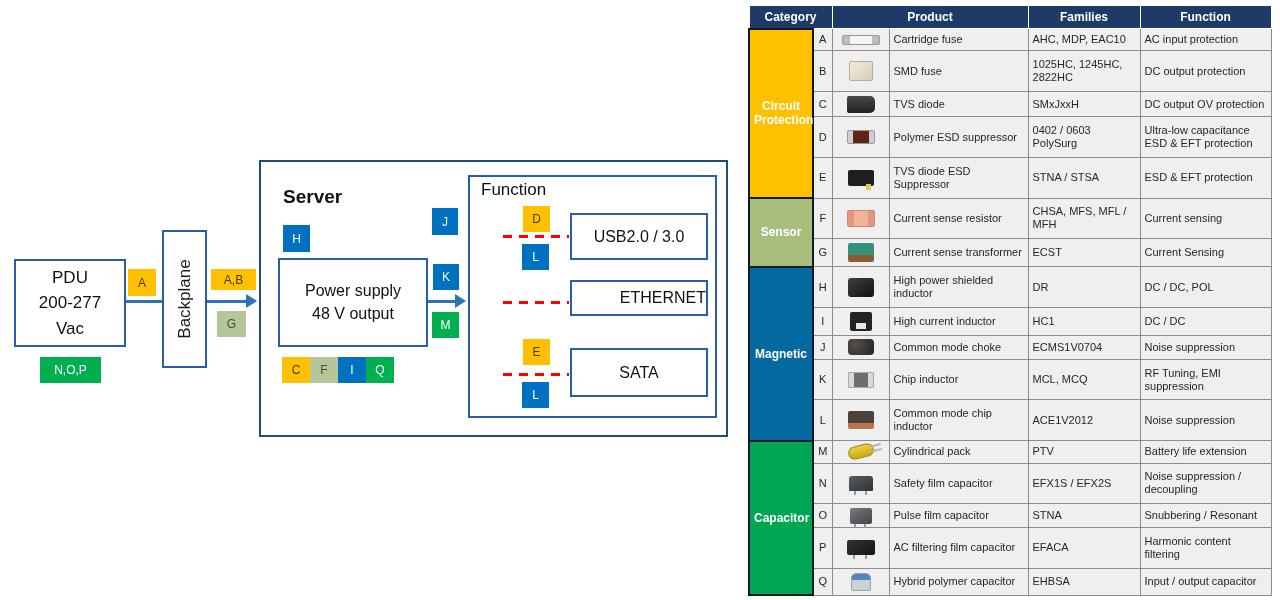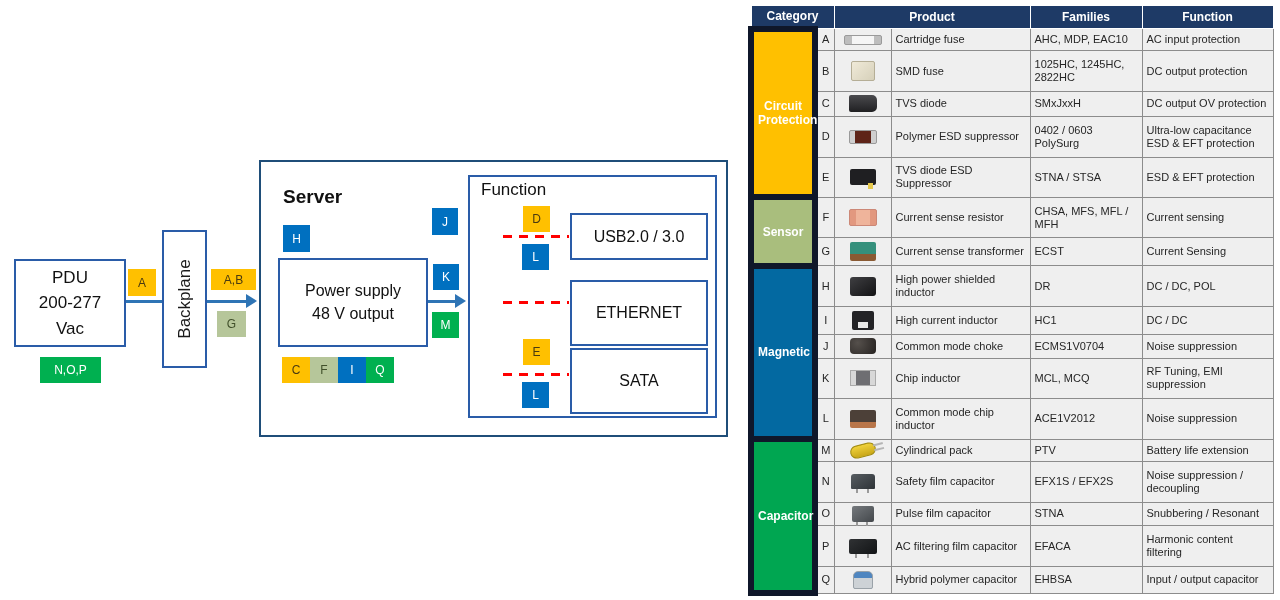--- a/index.html
+++ b/index.html
@@ -22,21 +22,21 @@
   .diagram-title { position: absolute; font-size: 19px; font-weight: bold; color: #111; }
   .sig-title { position: absolute; font-size: 17px; color: #111; }
   .pdu-text { font-size: 17px; line-height: 1.5; color: #111; }
   .ps-text { font-size: 16px; line-height: 1.4; color: #111; }
   .sig-box-text { font-size: 16px; color: #111; }
 
   
   #component-table { position: absolute; left: 748px; top: 5px; width: 522px; height: 591px; border-collapse: collapse; table-layout: fixed; }
   #component-table th { background: #1E3A66; color: #fff; font-size: 12px; font-weight: bold; height: 23px; border: 1px solid #fff; }
   #component-table td { border: 1px solid #8c8c8c; background: #EFEFEF; font-size: 11px; line-height: 1.18; padding: 1px 4px; vertical-align: middle; }
-  #component-table td.cat { color: #fff; font-weight: bold; font-size: 12px; text-align: center; border: 6px solid #0f172a; }
+  #component-table td.cat { color: #fff; font-weight: bold; font-size: 12px; text-align: center; border: 2px solid #0f172a; }
   #component-table td.letter { text-align: center; padding: 1px 1px; }
   #component-table td.icon-cell { text-align: center; padding: 0; }
   #component-table td.fam, #component-table td.func { font-size: 11px; }
 
   
   .p-icon { position: relative; margin: 0 auto; }
   .i-cartridge-fuse { width: 38px; height: 10px; border: 1px solid #9a9a9a; border-radius: 2px; background: linear-gradient(90deg,#bdbdbd 0 7px,#f5f5f5 7px 29px,#bdbdbd 29px); }
   .i-smd-fuse { width: 24px; height: 20px; background: linear-gradient(135deg,#f0ead8,#d6d0ba); border: 1px solid #b5ae96; border-radius: 2px; }
   .i-tvs-diode { width: 28px; height: 17px; background: linear-gradient(180deg,#4a4a4e,#202022); border-radius: 2px 5px 5px 2px; }
   .i-polymer-esd { width: 28px; height: 14px; border: 1px solid #999; border-radius: 2px; background: linear-gradient(90deg,#cfcfcf 0 5px,#5e2418 5px 21px,#cfcfcf 21px); }
@@ -115,24 +115,24 @@
     <div class="dash" style="left:503px; top:373px; width:66px;"></div>
 
     <div class="badge bg-gold" style="left:523px; top:206px; width:27px; height:26px;">D</div>
     <div class="badge bg-blue" style="left:522px; top:244px; width:27px; height:26px;">L</div>
     <div class="badge bg-gold" style="left:523px; top:339px; width:27px; height:26px;">E</div>
     <div class="badge bg-blue" style="left:522px; top:382px; width:27px; height:26px;">L</div>
 
     <div class="box" style="left:570px; top:213px; width:138px; height:47px;">
       <span class="sig-box-text">USB2.0 / 3.0</span>
     </div>
-    <div class="box" style="left:570px; top:280px; width:138px; height:66px;">
+    <div class="box" style="left:570px; top:280px; width:138px; height:36px;justify-content:flex-end;">
       <span class="sig-box-text">ETHERNET</span>
     </div>
-    <div class="box" style="left:570px; top:348px; width:138px; height:66px;">
+    <div class="box" style="left:570px; top:348px; width:138px; height:49px;">
       <span class="sig-box-text">SATA</span>
     </div>
   </div>
 
   <table id="component-table">
     <colgroup>
       <col style="width:64px">
         <col style="width:19px">
         <col style="width:57px">
       <col style="width:139px">

